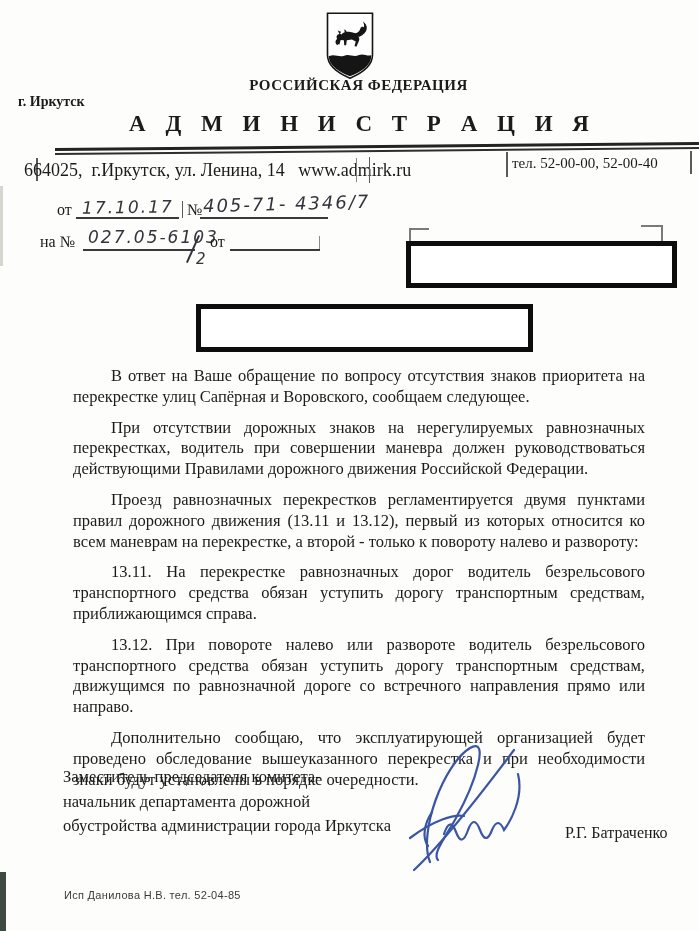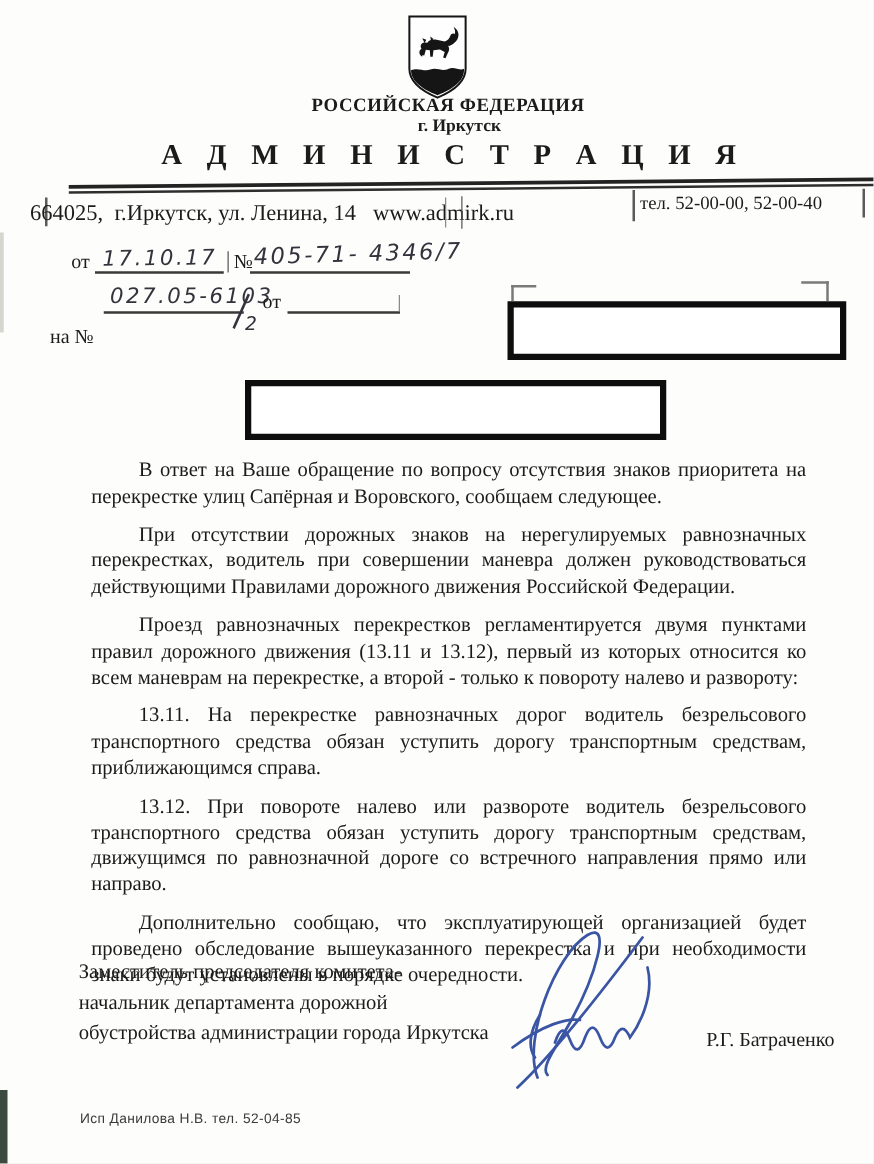--- a/index.html
+++ b/index.html
@@ -6,21 +6,21 @@
   .page {
     position:relative; width:699px; height:931px; margin:0 auto;
     background:#fdfdfb; overflow:hidden;
     font-family:"Liberation Serif", serif; color:#1b1b1b;
   }
   .abs { position:absolute; }
 
   
   .emblem-wrap { left:0; right:0; top:10px; text-align:center; }
   .country { left:0; right:0; top:77px; text-align:center; font-weight:bold; font-size:15px; letter-spacing:0.5px; padding-left:18px; }
-  .city    { left:0; right:0; top:94px; text-align:center; font-weight:bold; font-size:14px; padding-left:36px; }
+  .city    { left:0; right:0; top:94px; text-align:left; font-weight:bold; font-size:14px; padding-left:18px; }
   .org-title { left:0; right:0; top:111px; text-align:center; font-weight:bold; font-size:23px; letter-spacing:7px; padding-left:26px; }
 
   .rule { left:55px; top:145px; width:644px; transform:rotate(-0.55deg); }
   .rule .r1 { height:3px; background:#232323; margin-bottom:2px; }
   .rule .r2 { height:2px; background:#2e2e2e; }
 
   .tick { background:#5a5a5a; width:2px; }
   .tick.light { background:#8a8a8a; }
   .contact-left { left:24px; top:160px; font-size:18px; white-space:pre; }
   .contact-right { left:512px; top:155px; font-size:15px; white-space:pre;text-align:right; }
@@ -88,21 +88,21 @@
   <div class="abs tick" style="left:690px; top:151px; height:23px;"></div>
 
   <div class="abs ref-label" style="left:57px; top:201px;">от</div>
   <div class="abs hand" style="left:82px; top:197px; font-size:17px; transform:rotate(-0.8deg);">17.10.17</div>
   <div class="abs uline" style="left:76px; top:217px; width:103px;"></div>
   <div class="abs tick" style="left:182px; top:201px; height:17px; width:1px;"></div>
   <div class="abs ref-label" style="left:187px; top:201px;">№</div>
   <div class="abs hand" style="left:203px; top:193px; font-size:18px; transform:rotate(-1.6deg);">405-71- 4346/7</div>
   <div class="abs uline" style="left:200px; top:217px; width:128px;"></div>
 
-  <div class="abs ref-label" style="left:40px; top:233px;margin-top:28px;">на №</div>
+  <div class="abs ref-label" style="left:40px; top:233px;">на №</div>
   <div class="abs hand" style="left:88px; top:227px; font-size:17px;">027.05-6103</div>
   <div class="abs uline" style="left:83px; top:249px; width:112px;"></div>
   <div class="abs" style="left:192px; top:234px; width:2px; height:30px; background:#33333d; transform:rotate(24deg);"></div>
   <div class="abs hand" style="left:196px; top:250px; font-size:15px;">2</div>
   <div class="abs ref-label" style="left:210px; top:233px;">от</div>
   <div class="abs hand" style="left:234px; top:229px;"></div>
   <div class="abs uline" style="left:230px; top:249px; width:90px;"></div>
   <div class="abs tick light" style="left:319px; top:236px; height:13px; width:1px;"></div>
 
   <div class="abs corner" style="left:409px; top:228px; width:20px; height:2px;"></div>

